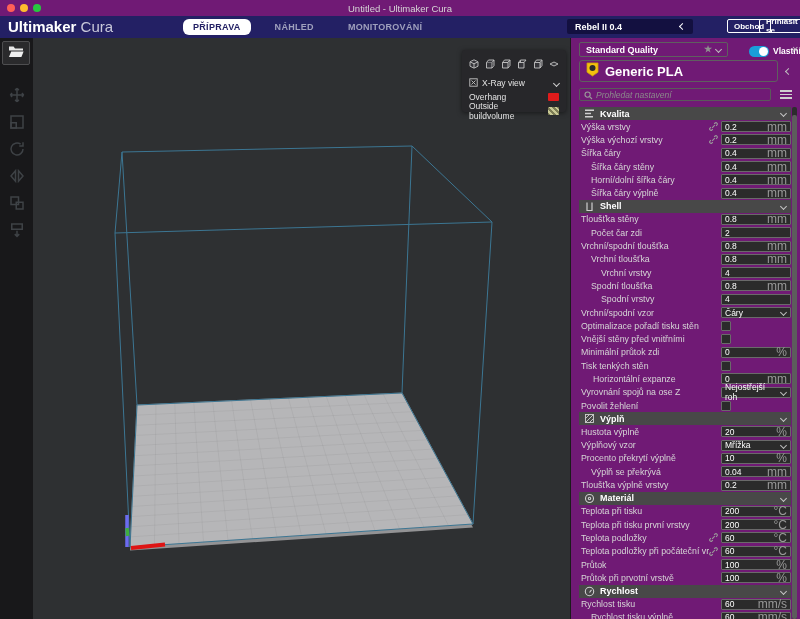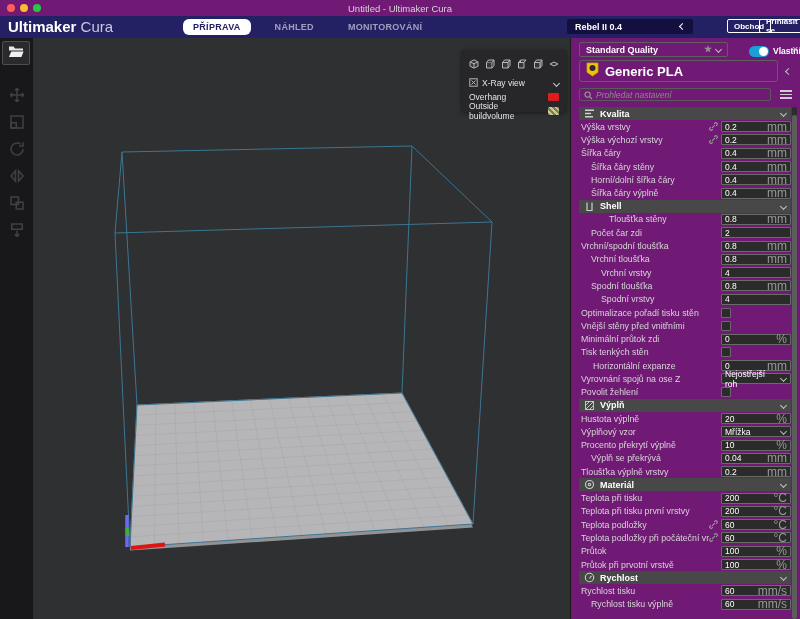--- a/index.html
+++ b/index.html
@@ -340,21 +340,21 @@
         <div class="shead">
           <span style="display:flex">
             <svg width="11" height="11" viewBox="0 0 11 11" stroke="#d0d0d0" stroke-width="1.2" fill="none">
               <path d="M3 1.5v8h5v-8"></path>
             </svg>
           </span>
           <span>Shell</span>
           <span class="chev"></span>
         </div>
         <div class="srow">
-          <span class="lbl" style="padding-left: 2px; margin-left: 28px;">Tloušťka stěny</span>
+          <span class="lbl" style="padding-left: 2px;">Tloušťka stěny</span>
           <div class="ctrl">
             <div class="ibox">
               <span class="val">0.8</span>
               <span class="unit">mm</span>
             </div>
           </div>
         </div>
         <div class="srow">
           <span class="lbl" style="padding-left: 12px;">Počet čar zdi</span>
           <div class="ctrl">
@@ -396,20 +396,29 @@
               <span class="val">0.8</span>
               <span class="unit">mm</span>
             </div>
           </div>
         </div>
         <div class="srow">
           <span class="lbl" style="padding-left: 22px;">Spodní vrstvy</span>
           <div class="ctrl">
             <div class="ibox">
               <span class="val">4</span>
+            </div>
+          </div>
+        </div>
+        <div class="srow">
+          <span class="lbl" style="padding-left: 2px;">Vrchní/spodní vzor</span>
+          <div class="ctrl">
+            <div class="ibox">
+              <span class="val">Čáry</span>
+              <span class="chev"></span>
             </div>
           </div>
         </div>
         <div class="srow">
           <span class="lbl" style="padding-left: 2px;">Optimalizace pořadí tisku stěn</span>
           <div class="ctrl">
             <div class="cbox"></div>
           </div>
         </div>
         <div class="srow">

